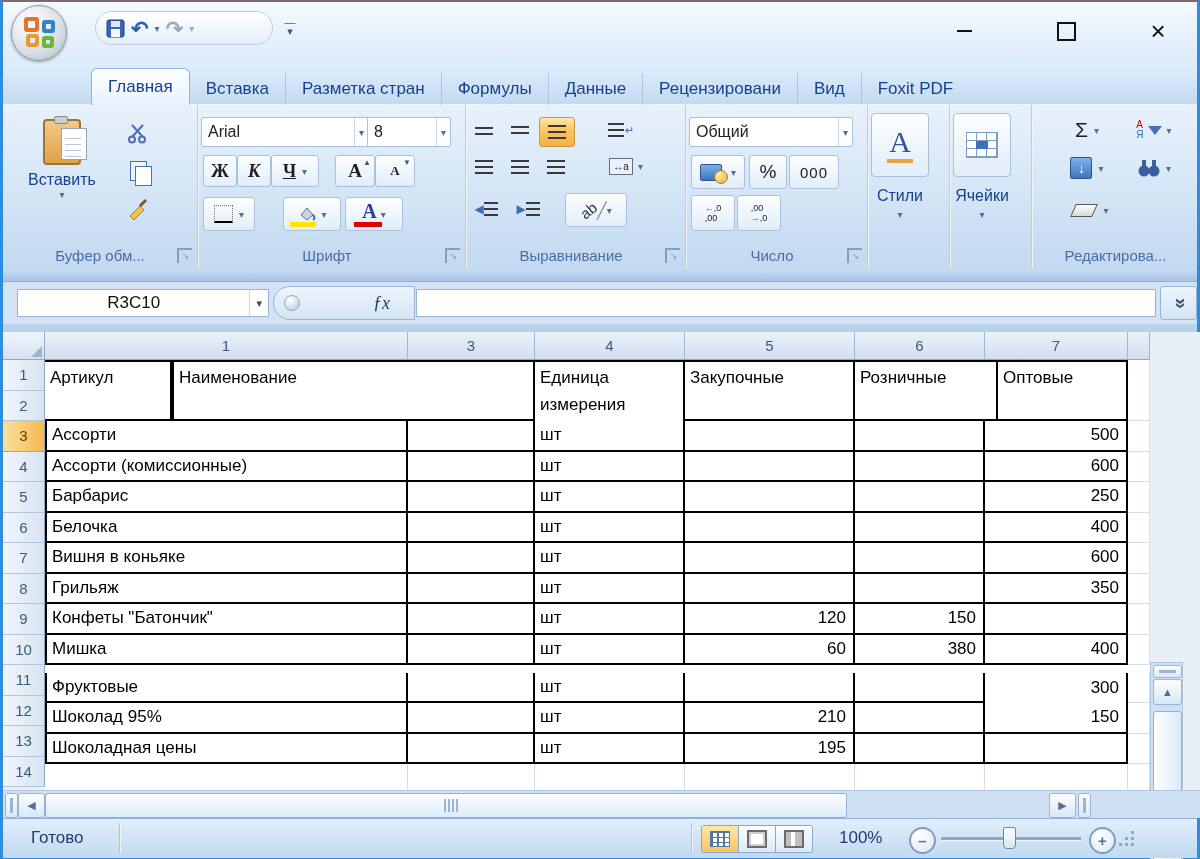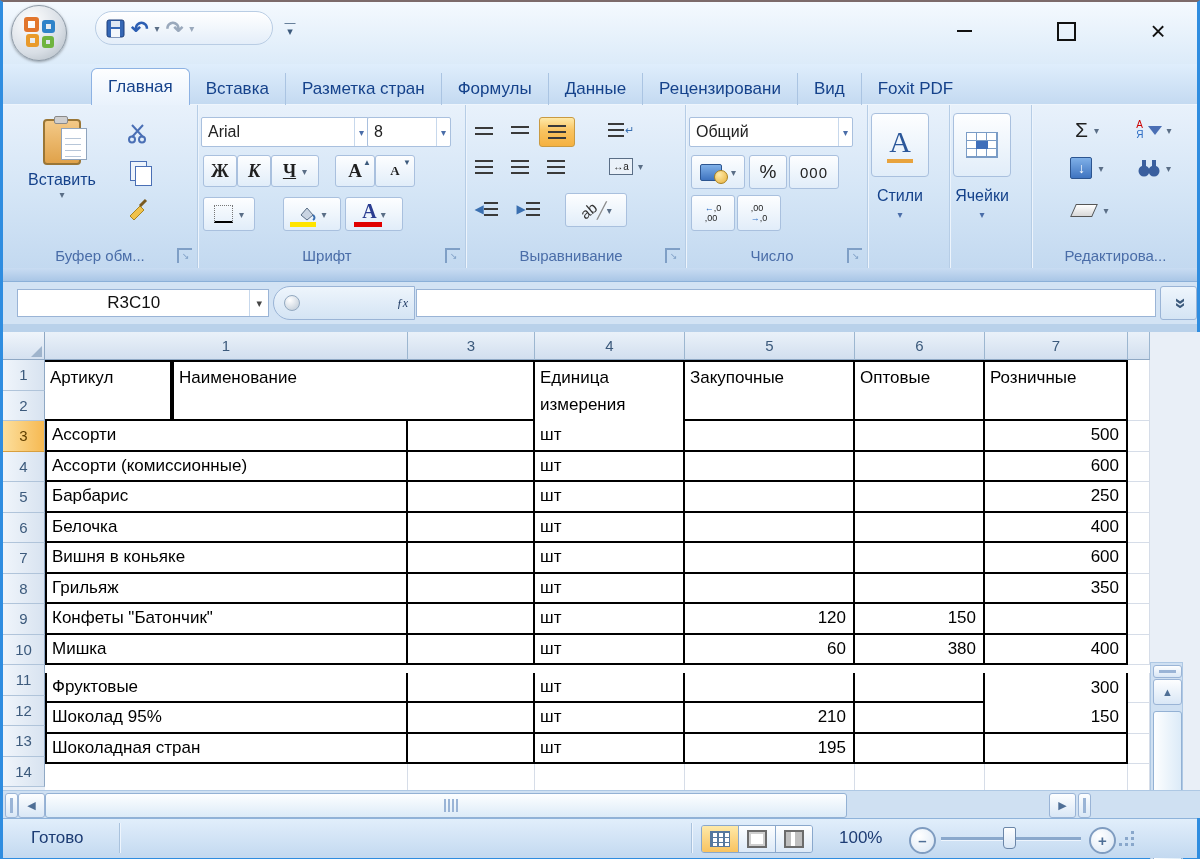--- a/index.html
+++ b/index.html
@@ -100,21 +100,21 @@
   #rstrip{left:0;top:266px;width:100%;height:14px;background:linear-gradient(#c9dcf2,#a9c6e6);border-bottom:1px solid #8bb0d8;}
 
   
   #formula-row{left:0;top:280px;width:100%;height:42px;background:#d3e3f4;}
   #name-box{left:14px;top:7px;width:252px;height:28px;background:#fff;border:1px solid #9ab4d6;display:flex;align-items:center;}
   #name-box .val{flex:1;text-align:center;font-size:17px;color:#111;}
   #name-box .car{border-left:1px solid #c7d8ec;height:100%;display:flex;align-items:center;padding:0 6px;font-size:11px;color:#444;}
   #fx-pill{left:270px;top:4px;width:142px;height:34px;border:1px solid #9ab4d6;border-radius:17px 0 0 17px;
       background:linear-gradient(#eef5fc,#d4e4f4);display:flex;align-items:center;}
   #fx-pill .dot{width:14px;height:14px;border-radius:50%;margin-left:10px;background:radial-gradient(circle at 35% 30%,#ffffff,#b9c6d4);border:1px solid #93a9c0;}
-  #fx-pill .fx{margin-left:auto;margin-right:6px;font-family:"Liberation Serif",serif;font-style:italic;font-size:12px;color:#1f3a64;}
+  #fx-pill .fx{margin-left:auto;margin-right:24px;font-family:"Liberation Serif",serif;font-style:italic;font-size:18px;color:#1f3a64;}
   #formula-input{left:413px;top:7px;width:740px;height:28px;background:#fff;border:1px solid #9ab4d6;}
   #fbar-expand{left:1157px;top:4px;width:37px;height:34px;border:1px solid #9ab4d6;border-radius:3px;
       background:linear-gradient(#eef5fc,#d4e4f4);display:flex;align-items:center;justify-content:center;}
   #fbar-expand .chev{transform:rotate(-90deg);font-size:20px;color:#3c5a7c;font-weight:bold;}
   #grid-topstrip{left:0;top:322px;width:100%;height:8px;background:#b9d1ea;}
 
   
   #grid{left:0;top:330px;width:1197px;height:458px;background:#e9eff7;}
   #corner{left:0;top:0;width:42px;height:28px;background:linear-gradient(#f0f5fb,#d5e1f0);
       border-right:1px solid #8fa8c4;border-bottom:1px solid #8fa8c4;}
@@ -486,22 +486,22 @@
         <div class="rowhead">12</div>
         <div class="rowhead">13</div>
         <div class="rowhead">14</div>
       </div>
     <div class="abs" id="cells">
         <div class="grow" style="height: 61px;">
           <div class="cell cb hdr al" style="width: 127px; height: 61px; border-top: 2px solid rgb(0, 0, 0);">Артикул</div>
           <div class="cell cb hdr al" style="width: 363px; height: 61px; border-top: 2px solid rgb(0, 0, 0); border-left: 2px solid rgb(0, 0, 0);">Наименование</div>
           <div class="cell cb hdr al" style="width: 150px; height: 77px; border-top: 2px solid rgb(0, 0, 0);">Единица измерения</div>
           <div class="cell cb hdr al" style="width: 170px; height: 61px; border-top: 2px solid rgb(0, 0, 0);">Закупочные</div>
+          <div class="cell cb hdr al" style="width: 143px; height: 61px; border-top: 2px solid rgb(0, 0, 0);">Розничные</div>
           <div class="cell cb hdr al" style="width: 130px; height: 61px; border-top: 2px solid rgb(0, 0, 0);">Оптовые</div>
-          <div class="cell cb hdr al" style="width: 143px; height: 61px; border-top: 2px solid rgb(0, 0, 0);">Розничные</div>
           <div class="cell cl" style="width: 22px; height: 61px;"></div>
         </div>
         <div class="grow" style="height: 30.5px;">
           <div class="cell cb al" style="width: 363px; height: 30.5px; border-left: 2px solid rgb(0, 0, 0);">Ассорти</div>
           <div class="cell cb al" style="width: 127px; height: 30.5px;"></div>
           <div class="cell cb al" style="width: 150px; height: 30.5px;">шт</div>
           <div class="cell cb ar" style="width: 170px; height: 30.5px;"></div>
           <div class="cell cb ar" style="width: 130px; height: 30.5px;"></div>
           <div class="cell cb ar" style="width: 143px; height: 30.5px;">500</div>
           <div class="cell cl" style="width: 22px; height: 30.5px;"></div>
@@ -581,21 +581,21 @@
         <div class="grow" style="height: 30.5px;">
           <div class="cell cb al" style="width: 363px; height: 30.5px; border-left: 2px solid rgb(0, 0, 0);">Шоколад 95%</div>
           <div class="cell cb al" style="width: 127px; height: 30.5px;"></div>
           <div class="cell cb al" style="width: 150px; height: 30.5px;">шт</div>
           <div class="cell cb ar" style="width: 170px; height: 30.5px;">210</div>
           <div class="cell cb ar" style="width: 130px; height: 30.5px;"></div>
           <div class="cell cb ar" style="width: 143px; height: 30.5px;">150</div>
           <div class="cell cl" style="width: 22px; height: 30.5px;"></div>
         </div>
         <div class="grow" style="height: 30.5px;">
-          <div class="cell cb al" style="width: 363px; height: 30.5px; border-left: 2px solid rgb(0, 0, 0);">Шоколадная стран</div>
+          <div class="cell cb al" style="width: 363px; height: 30.5px; border-left: 2px solid rgb(0, 0, 0);">Шоколадная цены</div>
           <div class="cell cb al" style="width: 127px; height: 30.5px;"></div>
           <div class="cell cb al" style="width: 150px; height: 30.5px;">шт</div>
           <div class="cell cb ar" style="width: 170px; height: 30.5px;">195</div>
           <div class="cell cb ar" style="width: 130px; height: 30.5px;"></div>
           <div class="cell cb ar" style="width: 143px; height: 30.5px;"></div>
           <div class="cell cl" style="width: 22px; height: 30.5px;"></div>
         </div>
         <div class="grow" style="height: 30.5px;">
           <div class="cell cl" style="width: 363px; height: 30.5px;"></div>
           <div class="cell cl" style="width: 127px; height: 30.5px;"></div>

